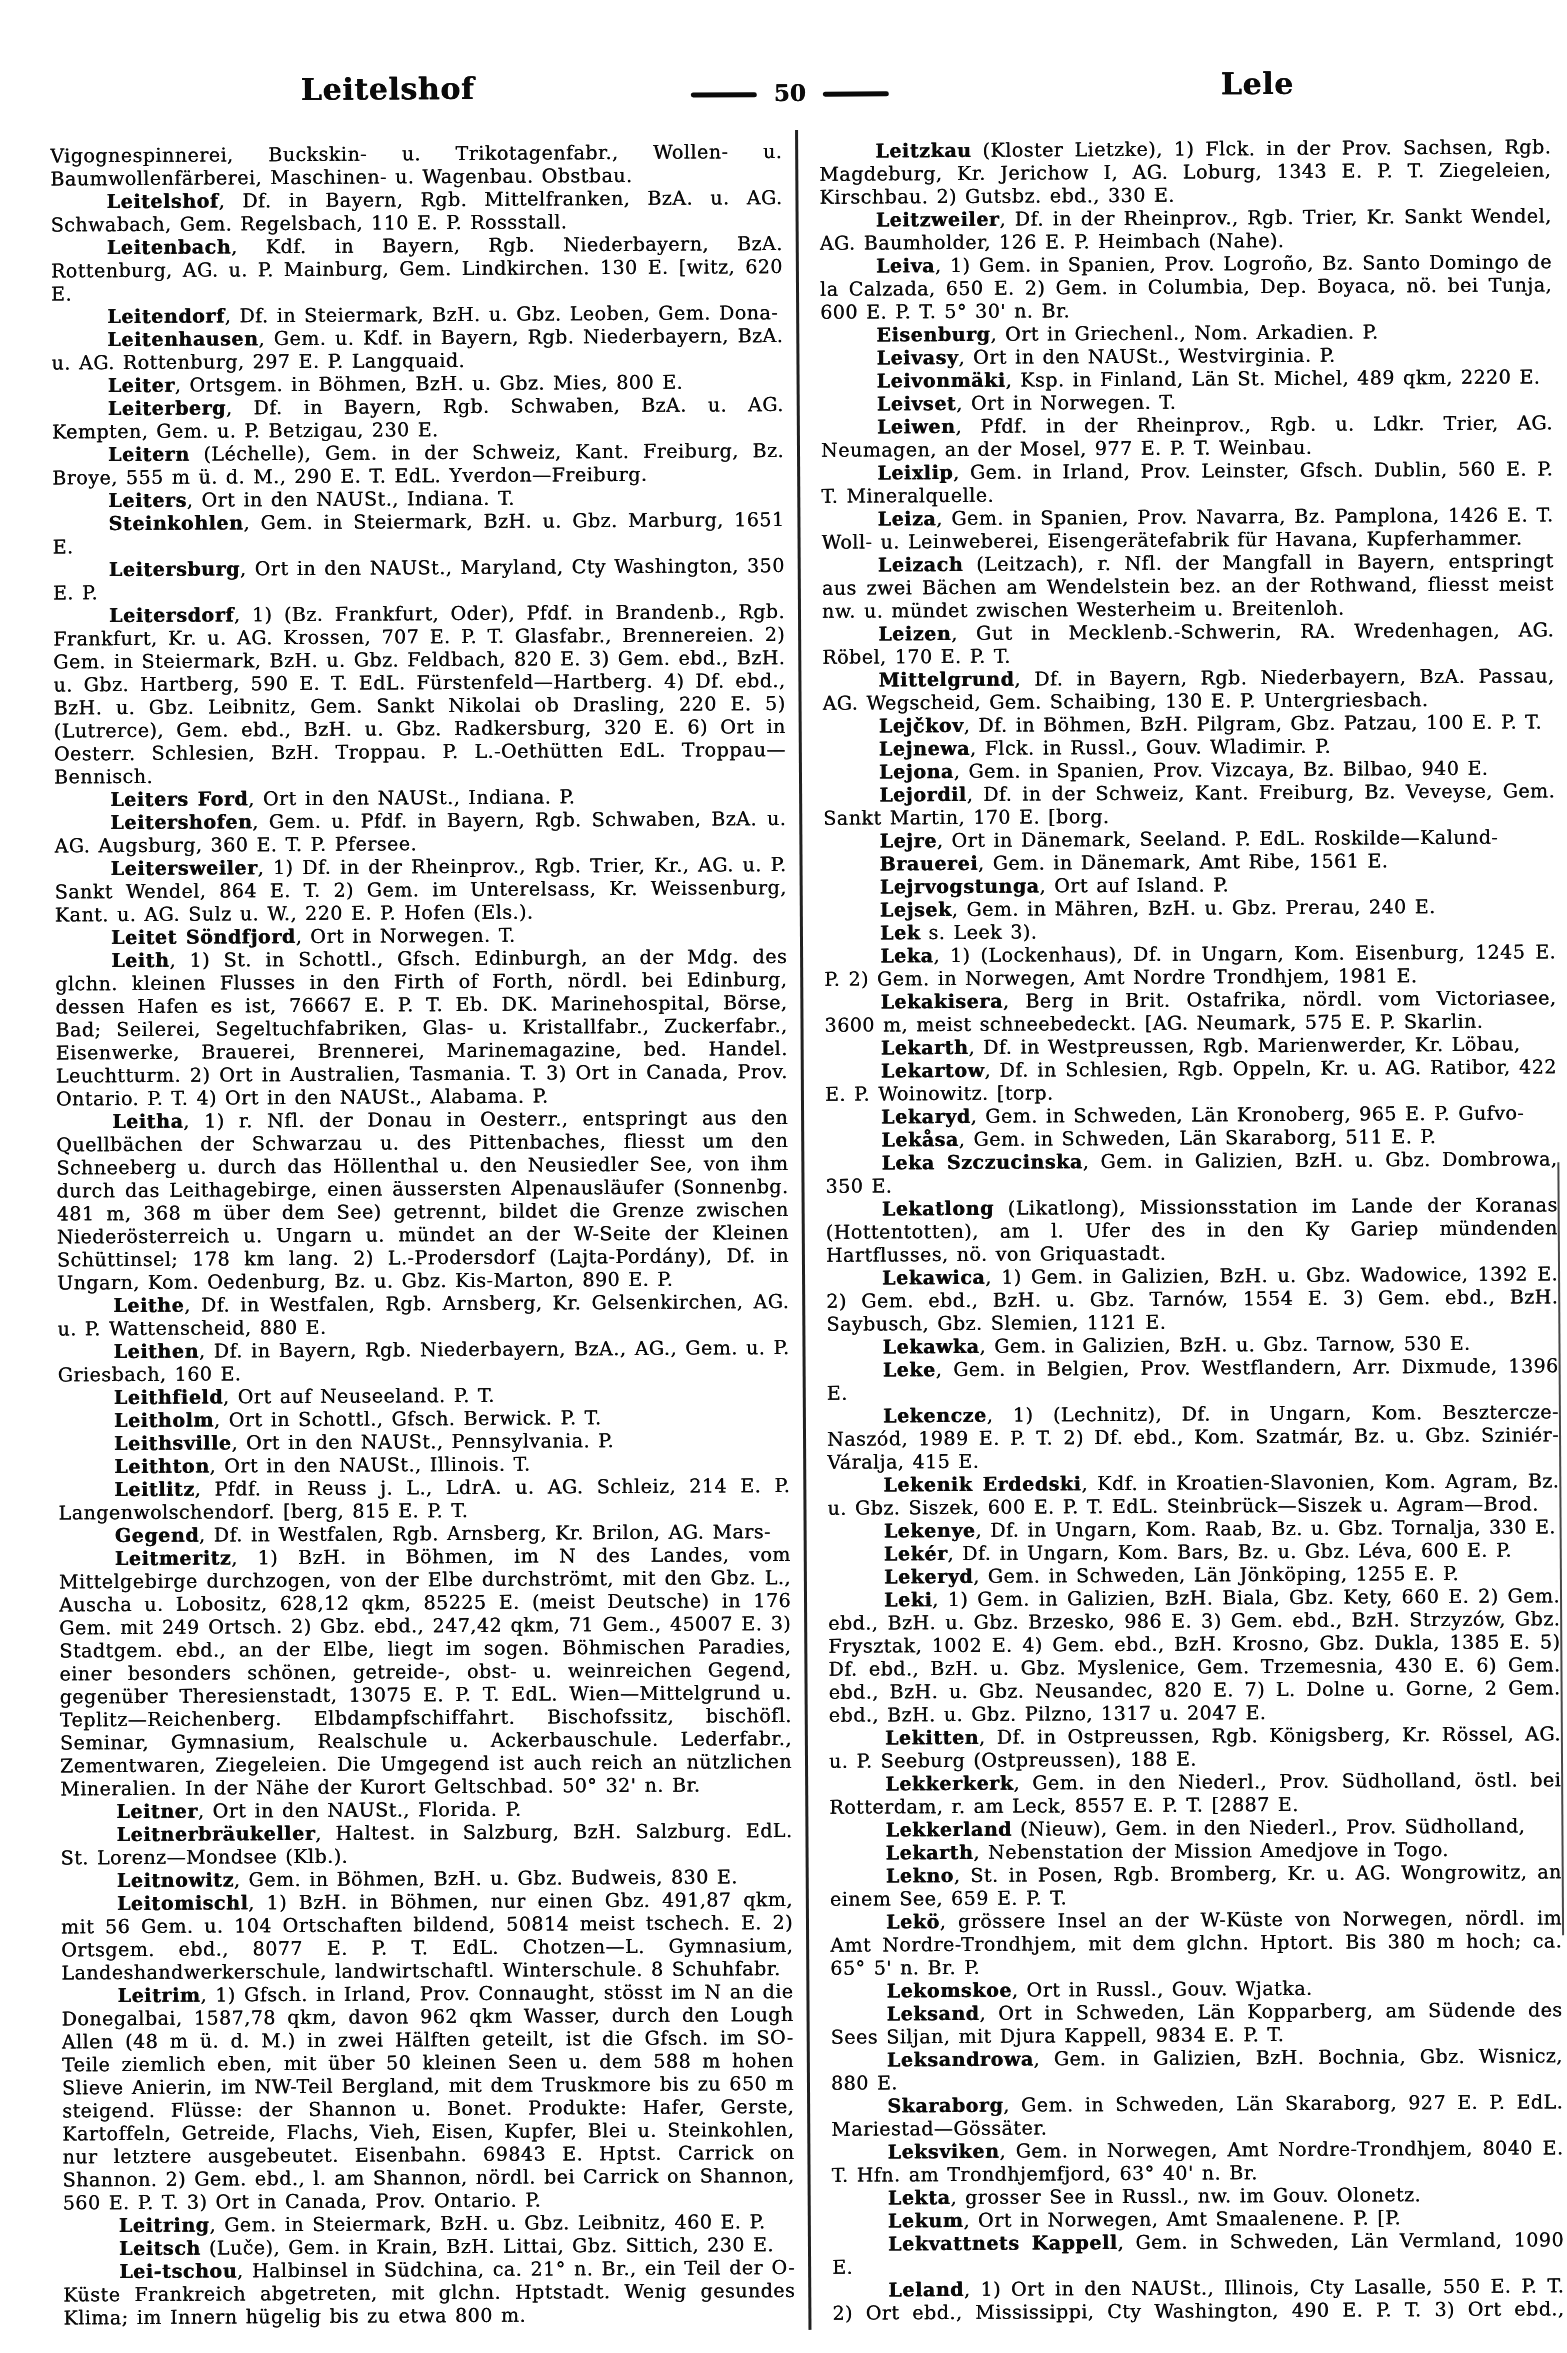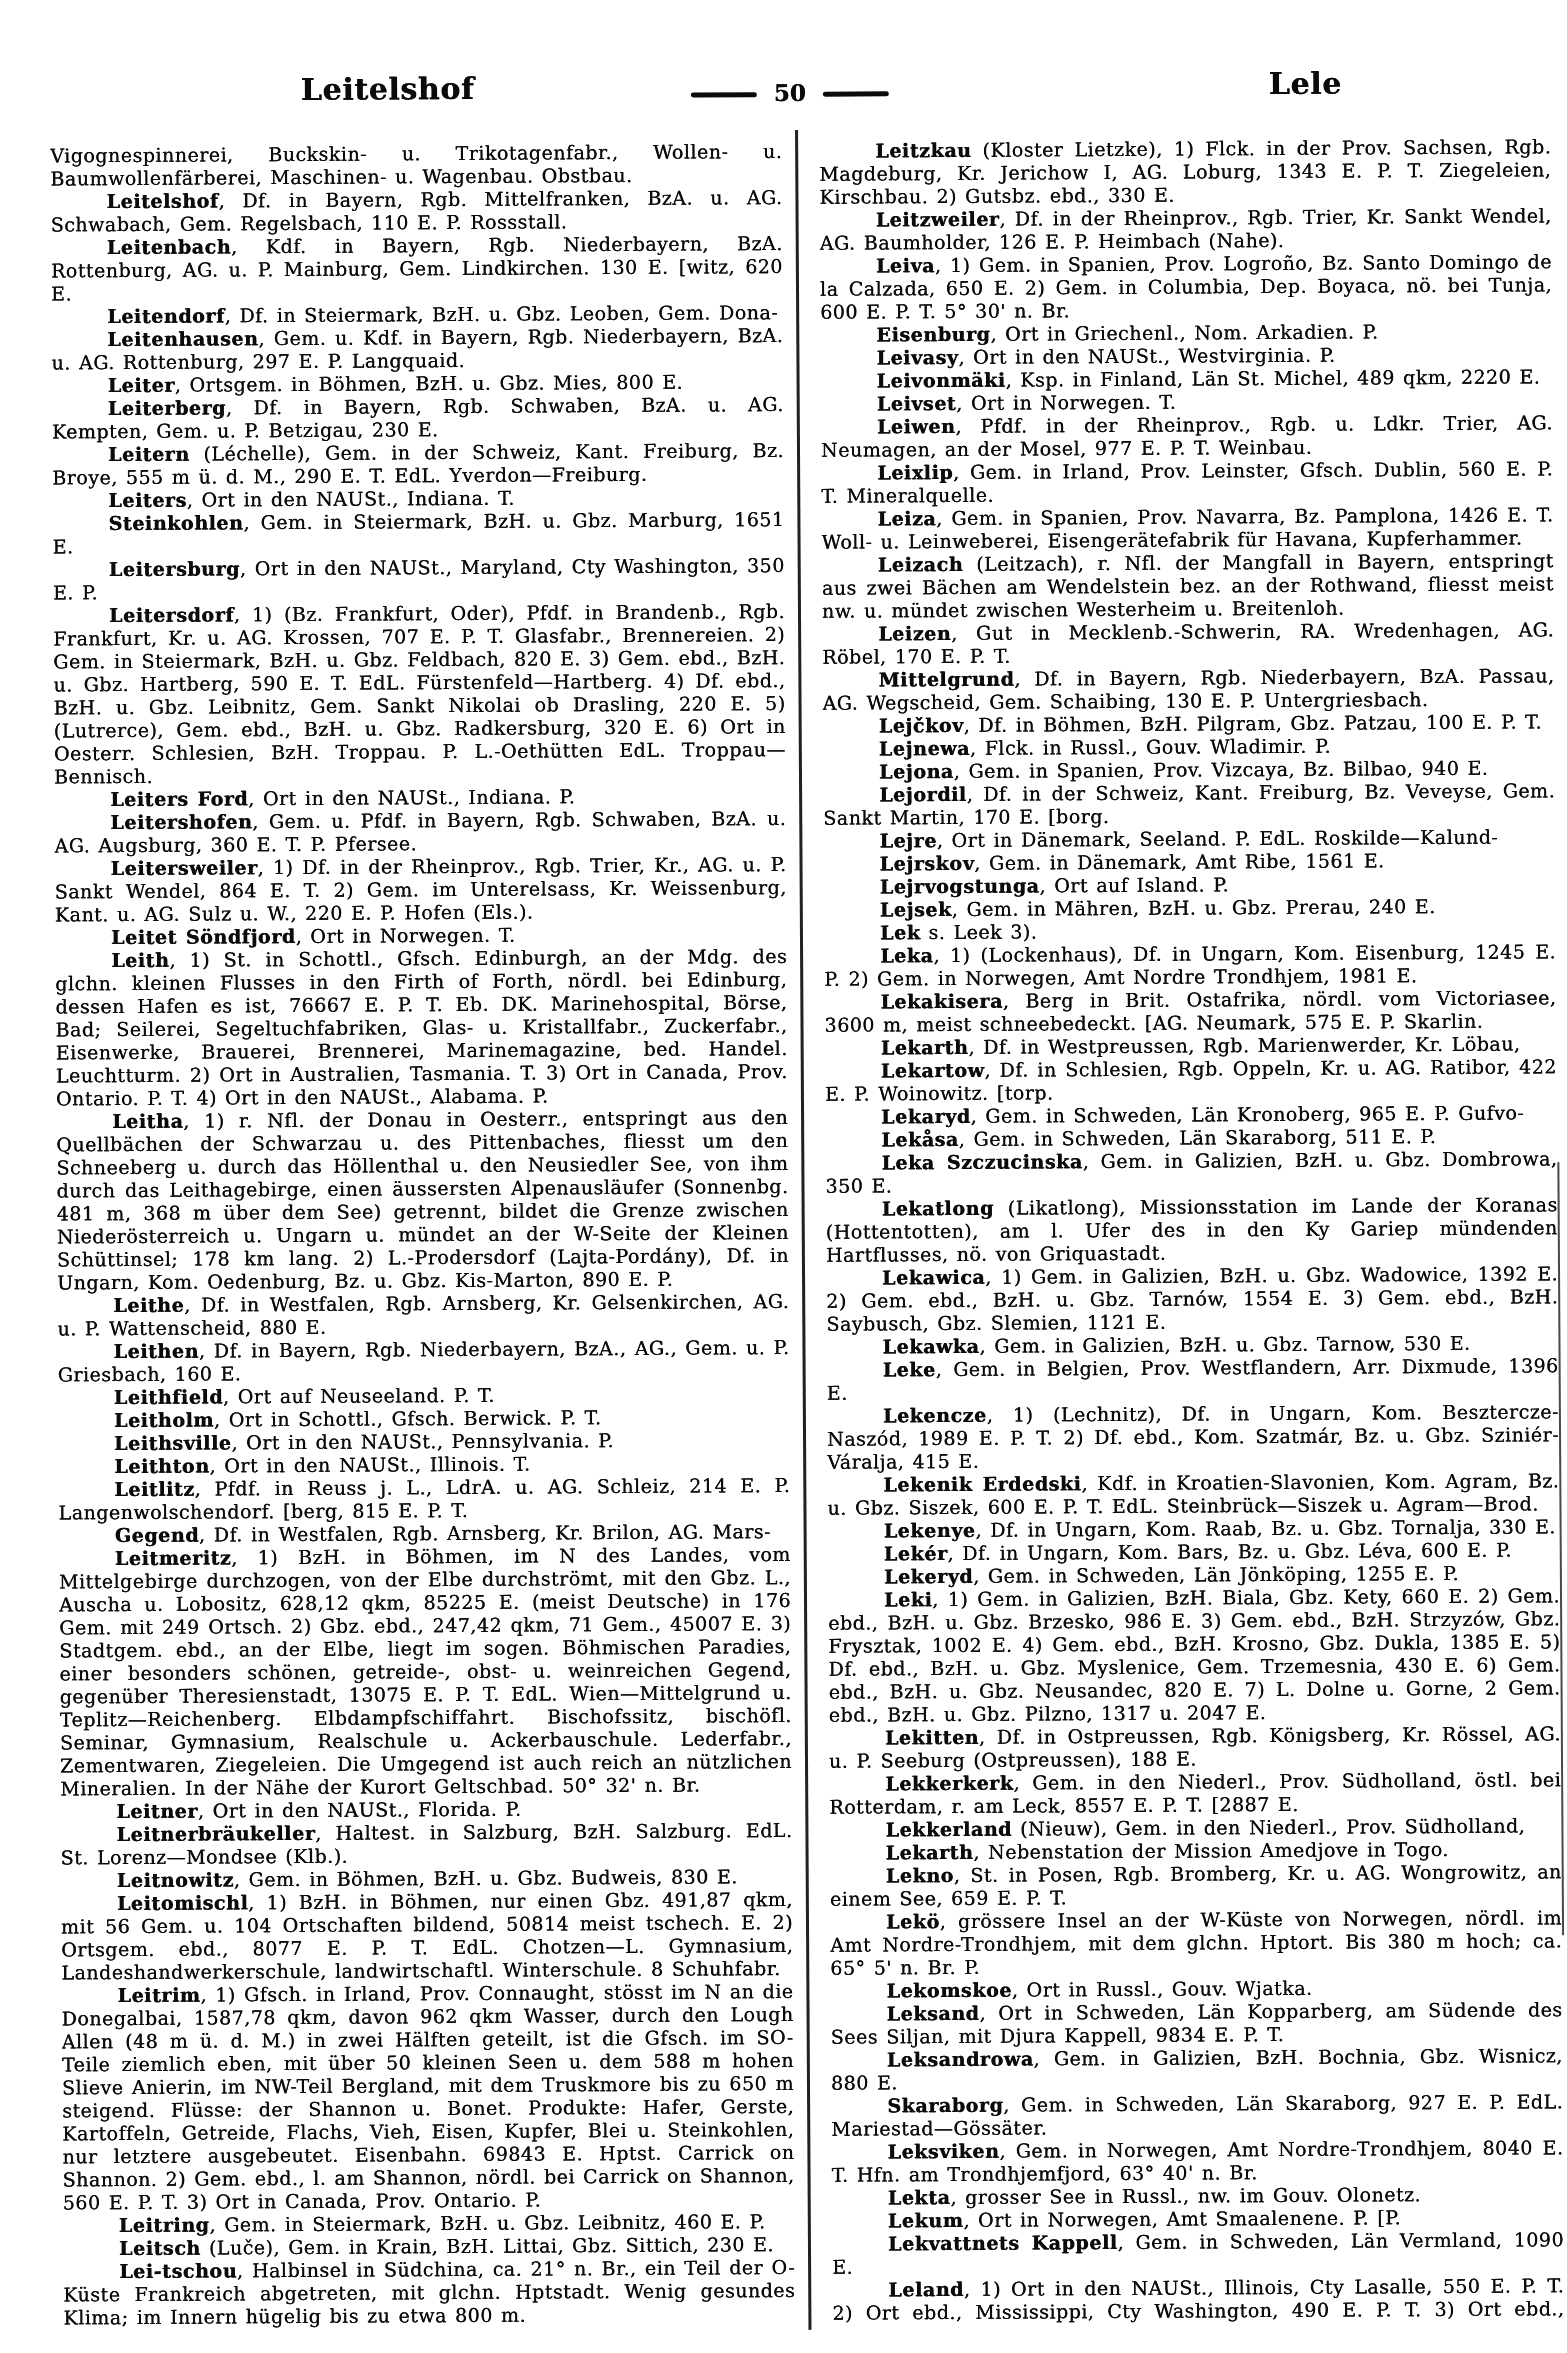--- a/index.html
+++ b/index.html
@@ -17,21 +17,21 @@
     transform-origin:50% 40%;
   }
   
   .header{position:absolute;left:0;top:64px;width:1568px;height:57px;}
   .hw-left{
     position:absolute;left:306px;top:5.1px;
     font-size:30px;font-weight:bold;letter-spacing:0.6px;
     text-shadow:0.4px 0 0 currentColor;
   }
   .hw-right{
-    position:absolute;left:1274px;top:5.1px;
+    position:absolute;left:1226px;top:5.1px;
     font-size:30px;font-weight:bold;letter-spacing:0.6px;
     text-shadow:0.4px 0 0 currentColor;
   }
   .pagenum-wrap{position:absolute;left:674px;top:0;width:242px;height:57px;text-align:center;}
   .pagenum{
     display:inline-block;vertical-align:middle;
     font-size:23px;font-weight:bold;line-height:57px;
     padding:0 16.5px;
     text-shadow:0.4px 0 0 currentColor;
   }
@@ -129,21 +129,21 @@
       <p class="entry"><b class="hw">Leixlip</b><span>, Gem. in Irland, Prov. Leinster, Gfsch. Dublin, 560 E. P. T.  Mineralquelle.</span></p>
       <p class="entry"><b class="hw">Leiza</b><span>, Gem. in Spanien, Prov. Navarra, Bz. Pamplona, 1426 E.  T. Woll- u. Leinweberei, Eisengerätefabrik für Havana, Kupferhammer.</span></p>
       <p class="entry"><b class="hw">Leizach</b><span> (Leitzach), r. Nfl. der Mangfall in Bayern, entspringt aus zwei Bächen am Wendelstein bez. an der Rothwand, fliesst meist nw. u. mündet zwischen Westerheim u. Breitenloh.</span></p>
       <p class="entry"><b class="hw">Leizen</b><span>, Gut in Mecklenb.-Schwerin, RA. Wredenhagen, AG. Röbel, 170 E.  P. T.</span></p>
       <p class="entry"><b class="hw">Mittelgrund</b><span>, Df. in Bayern, Rgb. Niederbayern, BzA. Passau, AG. Wegscheid, Gem. Schaibing, 130 E.  P. Untergriesbach.</span></p>
       <p class="entry"><b class="hw">Lejčkov</b><span>, Df. in Böhmen, BzH. Pilgram, Gbz. Patzau, 100 E.  P. T.</span></p>
       <p class="entry"><b class="hw">Lejnewa</b><span>, Flck. in Russl., Gouv. Wladimir.  P.</span></p>
       <p class="entry"><b class="hw">Lejona</b><span>, Gem. in Spanien, Prov. Vizcaya, Bz. Bilbao, 940 E.</span></p>
       <p class="entry"><b class="hw">Lejordil</b><span>, Df. in der Schweiz, Kant. Freiburg, Bz. Veveyse, Gem. Sankt Martin, 170 E.  [borg.</span></p>
       <p class="entry"><b class="hw">Lejre</b><span>, Ort in Dänemark, Seeland.  P.  EdL. Roskilde—Kalund-</span></p>
-      <p class="entry"><b class="hw">Lejrskov</b><span>, Gem. in Dänemark, Amt Ribe, 1561 E.</span></p>
+      <p class="entry"><b class="hw">Brauerei</b><span>, Gem. in Dänemark, Amt Ribe, 1561 E.</span></p>
       <p class="entry"><b class="hw">Lejrvogstunga</b><span>, Ort auf Island.  P.</span></p>
       <p class="entry"><b class="hw">Lejsek</b><span>, Gem. in Mähren, BzH. u. Gbz. Prerau, 240 E.</span></p>
       <p class="entry"><b class="hw">Lek</b><span> s. Leek 3).</span></p>
       <p class="entry"><b class="hw">Leka</b><span>, 1) (Lockenhaus), Df. in Ungarn, Kom. Eisenburg, 1245 E.  P. 2) Gem. in Norwegen, Amt Nordre Trondhjem, 1981 E.</span></p>
       <p class="entry"><b class="hw">Lekakisera</b><span>, Berg in Brit. Ostafrika, nördl. vom Victoriasee, 3600 m, meist schneebedeckt.  [AG. Neumark, 575 E.  P. Skarlin.</span></p>
       <p class="entry"><b class="hw">Lekarth</b><span>, Df. in Westpreussen, Rgb. Marienwerder, Kr. Löbau,</span></p>
       <p class="entry"><b class="hw">Lekartow</b><span>, Df. in Schlesien, Rgb. Oppeln, Kr. u. AG. Ratibor, 422 E.  P. Woinowitz.  [torp.</span></p>
       <p class="entry"><b class="hw">Lekaryd</b><span>, Gem. in Schweden, Län Kronoberg, 965 E.  P. Gufvo-</span></p>
       <p class="entry"><b class="hw">Lekåsa</b><span>, Gem. in Schweden, Län Skaraborg, 511 E.  P.</span></p>
       <p class="entry"><b class="hw">Leka Szczucinska</b><span>, Gem. in Galizien, BzH. u. Gbz. Dombrowa, 350 E.</span></p>

